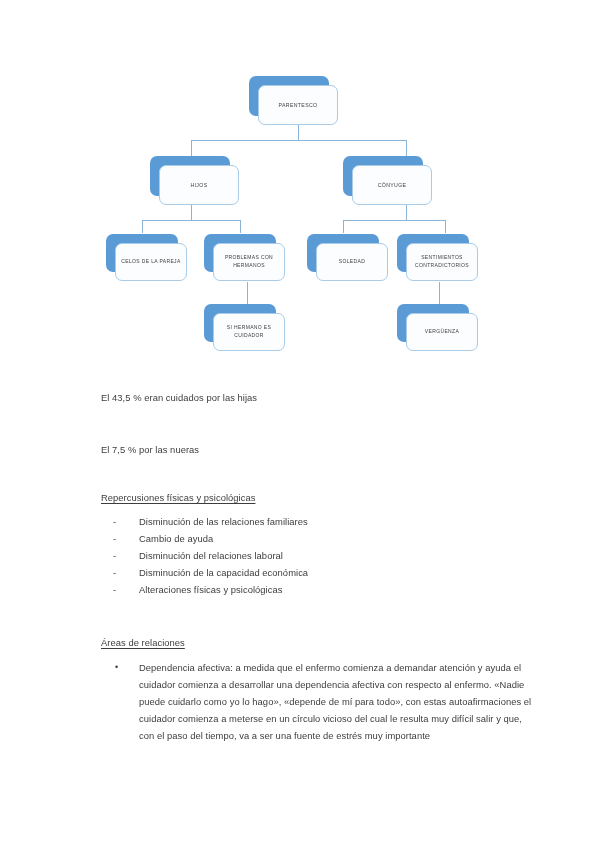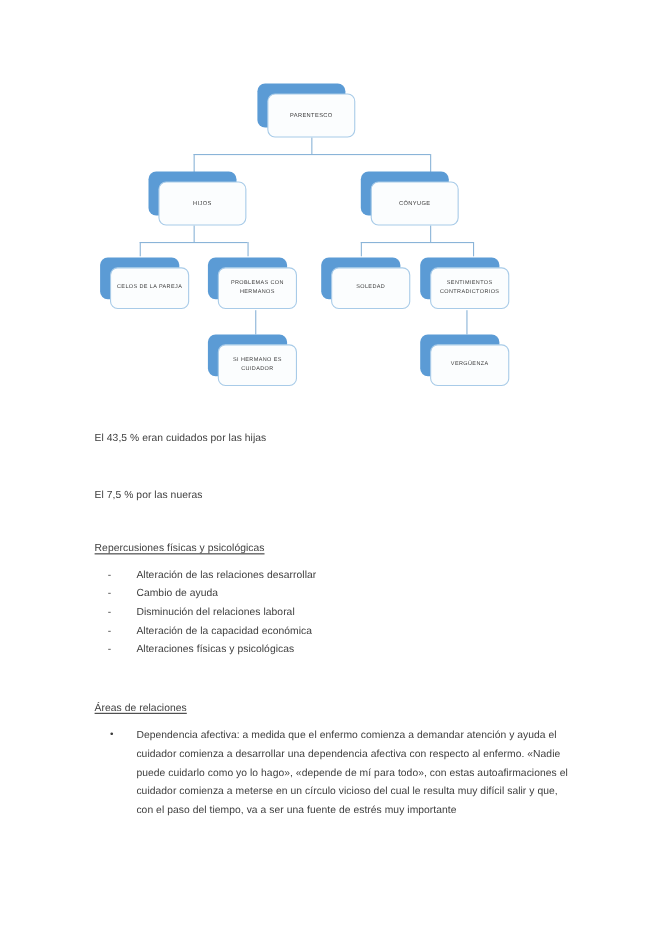--- a/index.html
+++ b/index.html
@@ -14,20 +14,21 @@
     font-family: "Liberation Sans", sans-serif;
     color: #3c3c3c;
     overflow: hidden;
   }
 
   .page {
     position: relative;
     width: 537px;
     height: 848px;
     background: #ffffff;
+    margin-left: 15px;
   }
 
   
   .diagram {
     position: absolute;
     left: 0;
     top: 62px;
     width: 599px;
     height: 300px;
   }
@@ -235,33 +236,33 @@
   </div>
 
   <div class="para" style="left:86px; top:391px;">El 43,5 % eran cuidados por las hijas</div>
   <div class="para" style="left:86px; top:443px;text-align:center;">El 7,5 % por las nueras</div>
 
   <div class="heading" style="left:86px; top:492px;">Repercusiones físicas y psicológicas</div>
 
   <ul class="dash-list" style="top:513px;">
     <li>
       <span class="marker">-</span>
-      <span>Alteración de las relaciones desarrollar</span>
+      <span>Disminución de las relaciones familiares</span>
     </li>
     <li>
       <span class="marker">-</span>
       <span>Cambio de ayuda</span>
     </li>
     <li>
       <span class="marker">-</span>
       <span>Disminución del relaciones laboral</span>
     </li>
     <li>
       <span class="marker">-</span>
-      <span>Alteración de la capacidad económica</span>
+      <span>Disminución de la capacidad económica</span>
     </li>
     <li>
       <span class="marker">-</span>
       <span>Alteraciones físicas y psicológicas</span>
     </li>
   </ul>
 
   <div class="heading" style="left:86px; top:637px;">Áreas de relaciones</div>
 
   <ul class="bullet-list" style="top:659px;">

